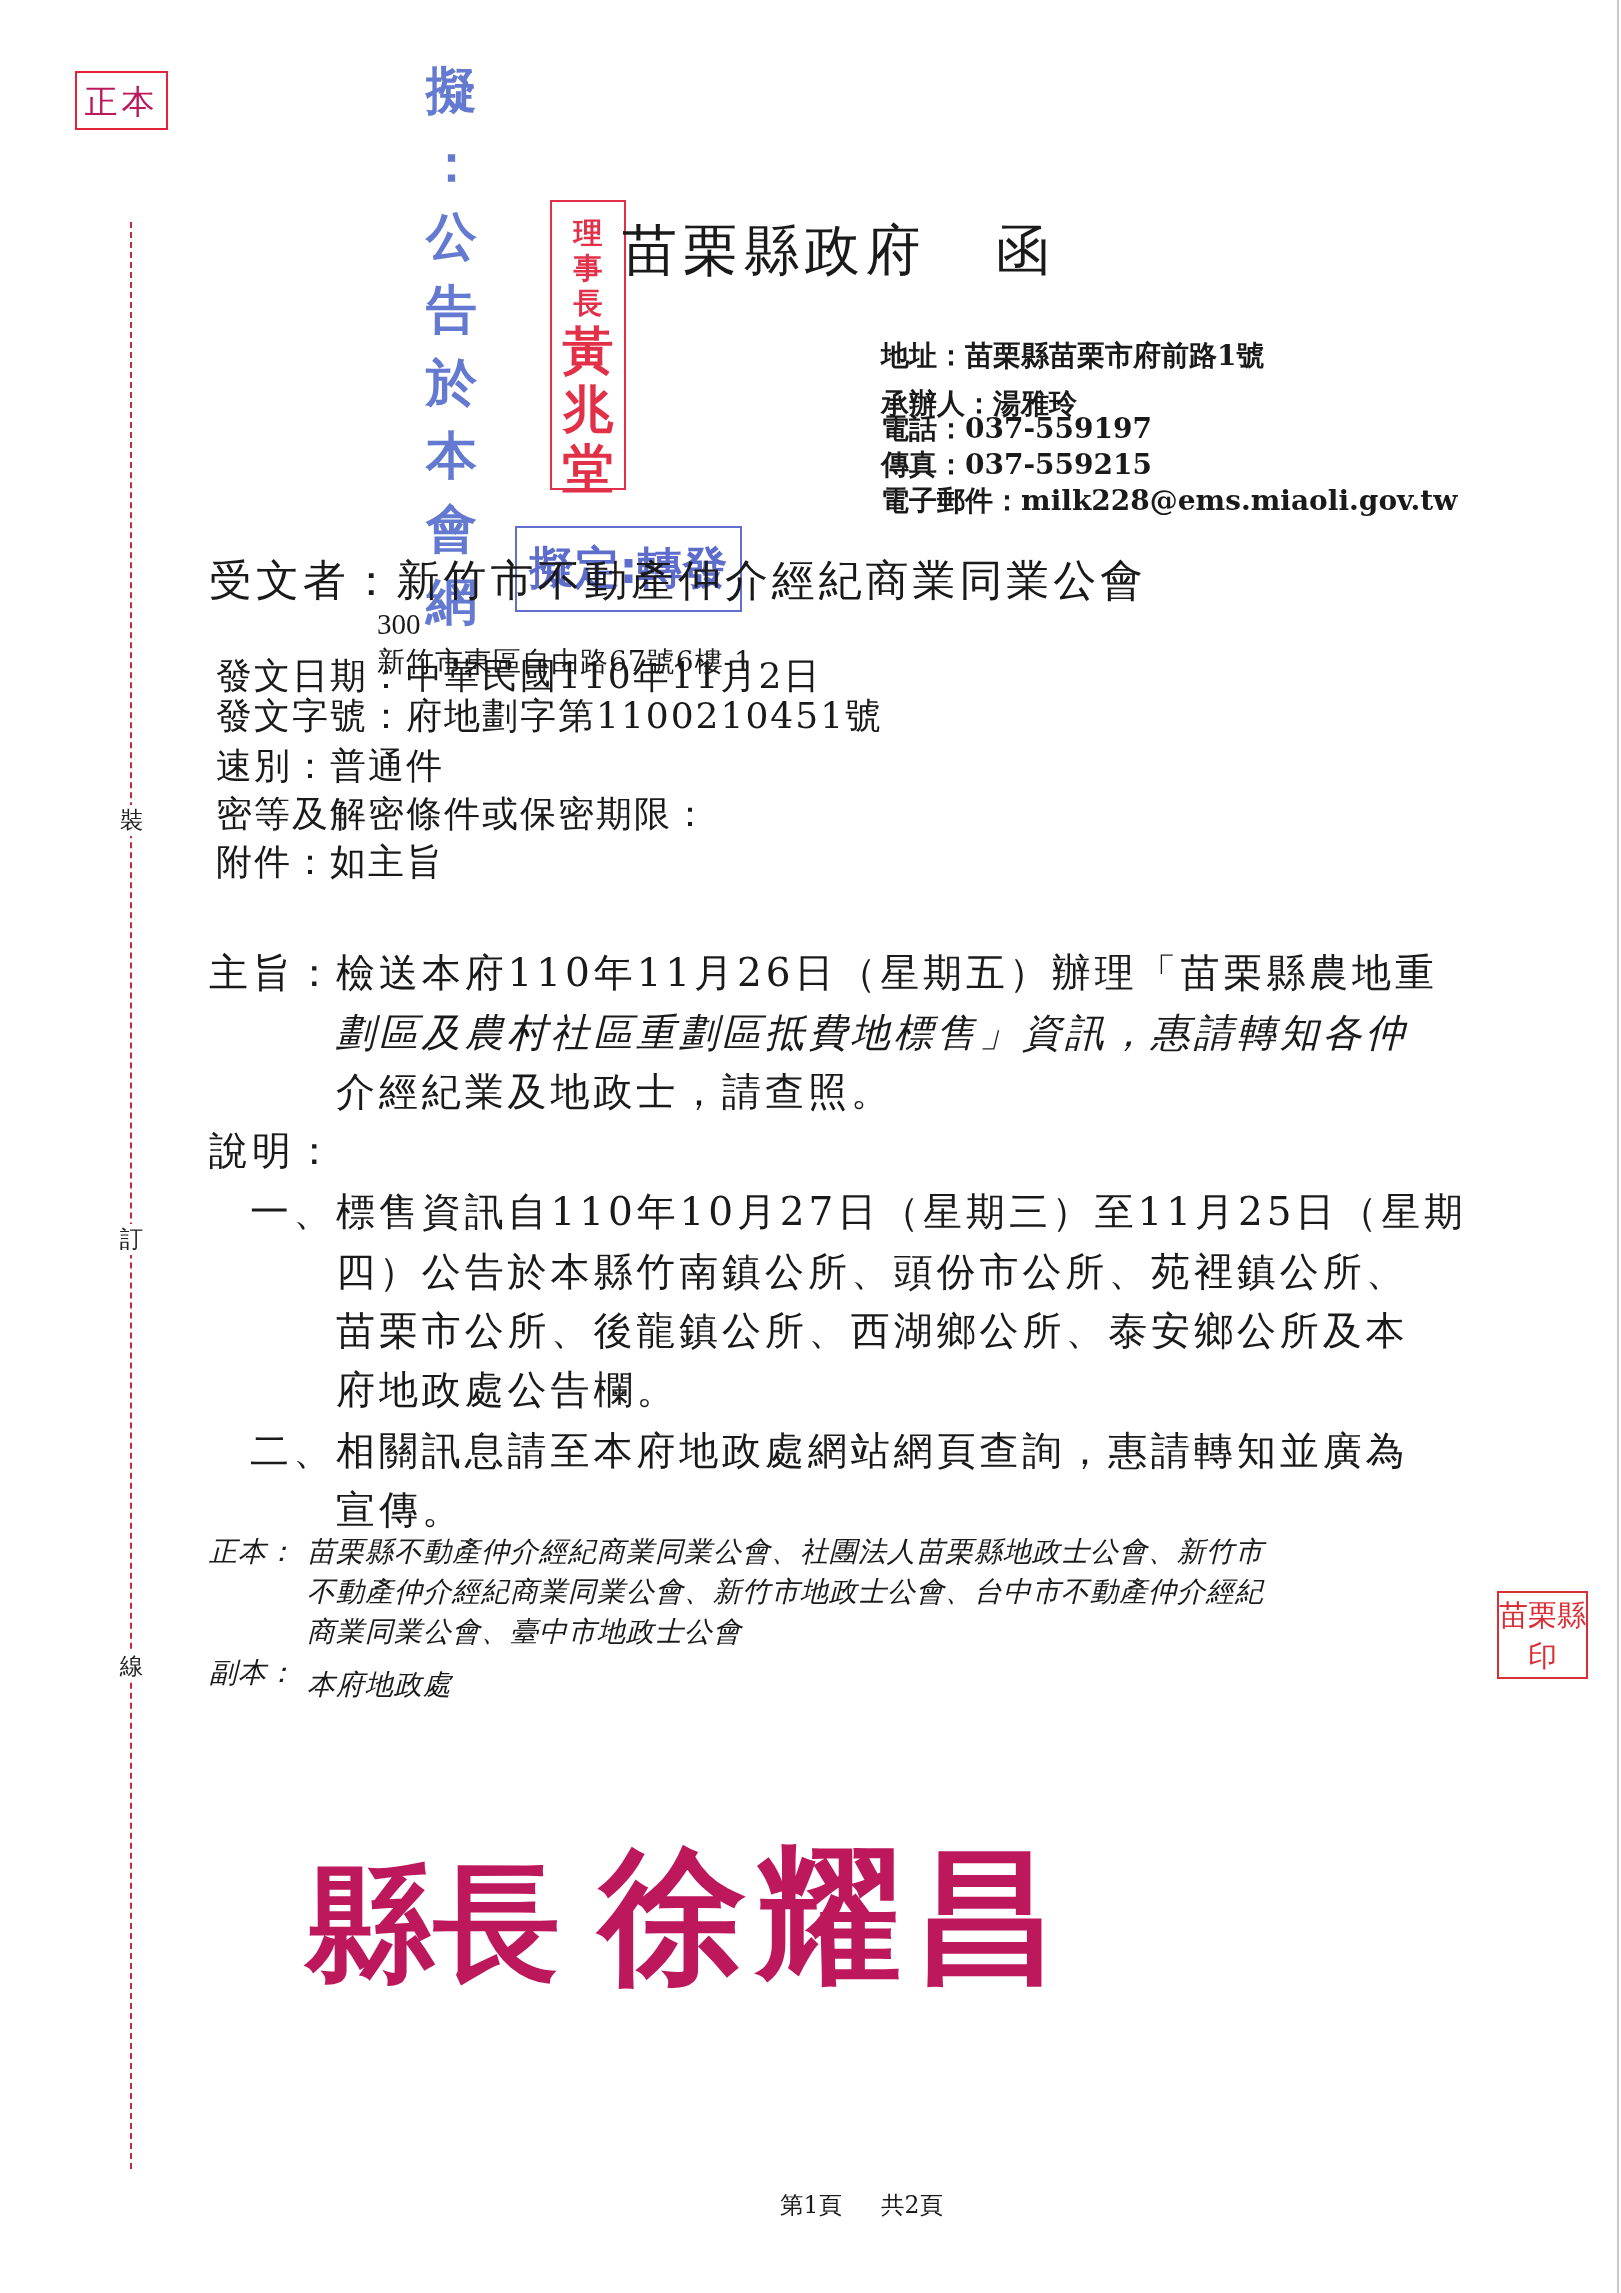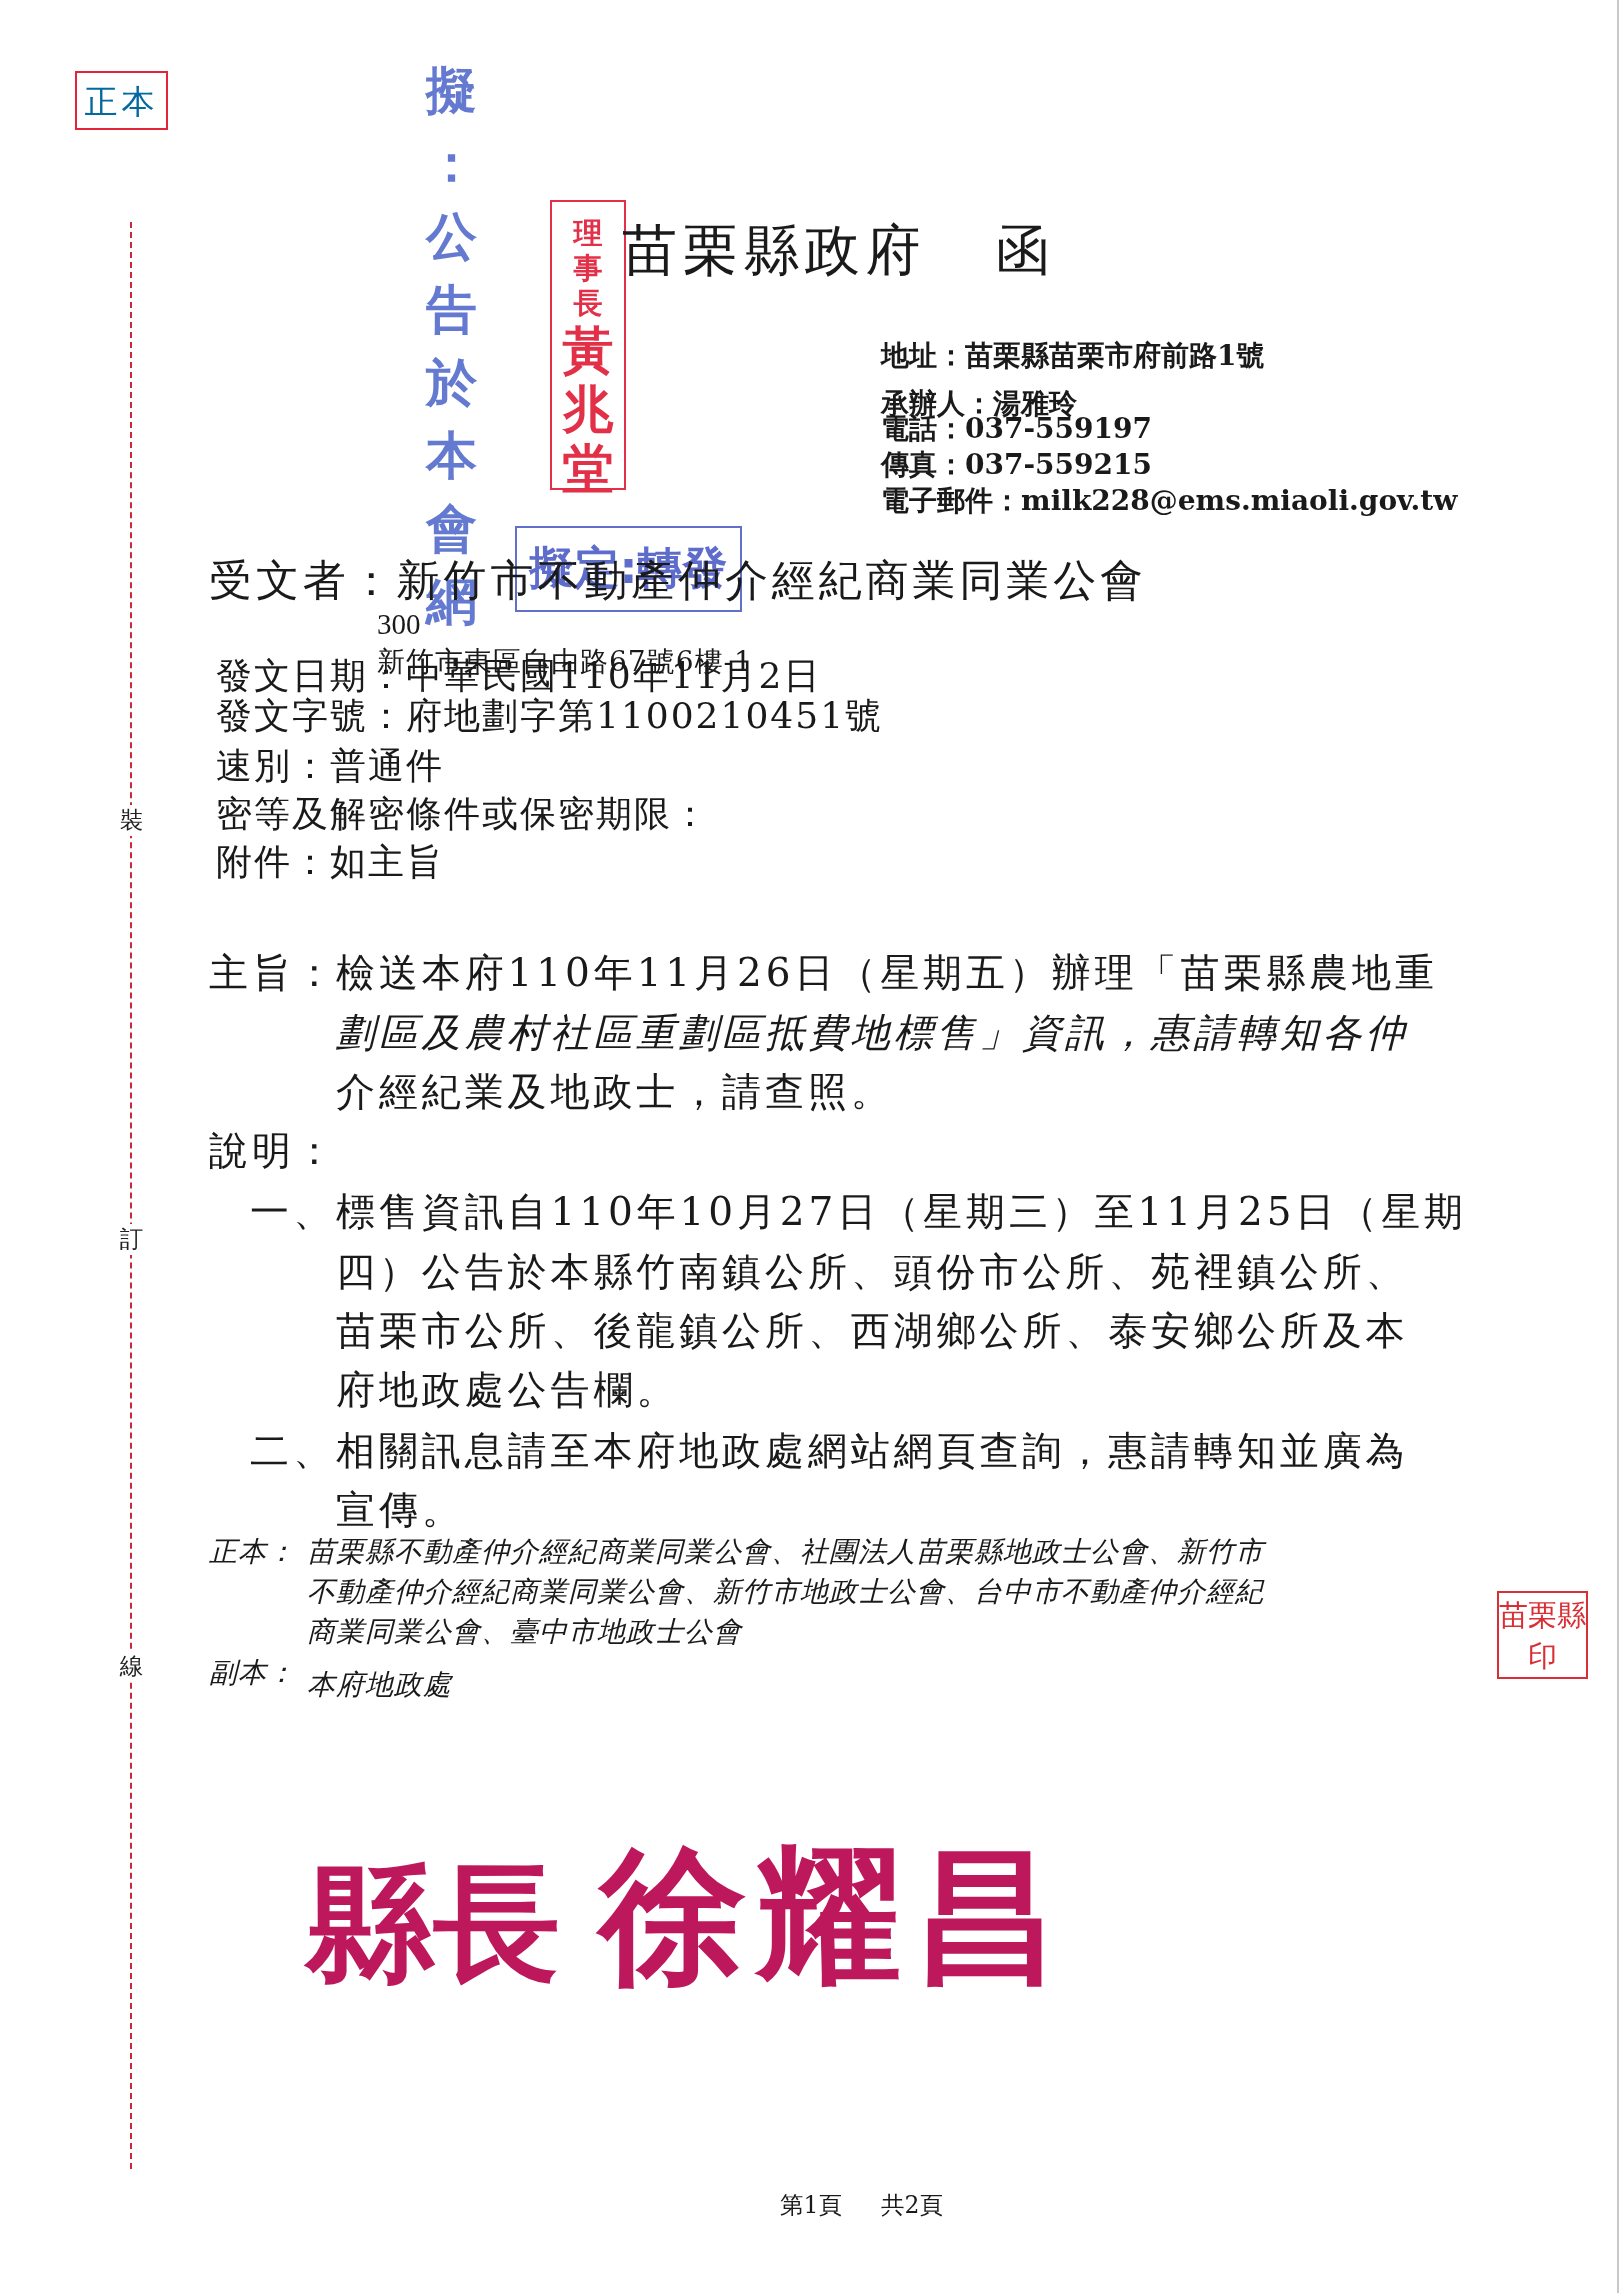--- a/index.html
+++ b/index.html
@@ -3,21 +3,21 @@
 <meta charset="utf-8">
 <style>
   html, body { margin:0; padding:0; background:#ffffff; }
   body { width:1621px; height:2294px; position:relative; overflow:hidden;
          font-family:"DejaVu Serif","Liberation Serif",serif; color:#1a1a1a; }
   .abs { position:absolute; white-space:nowrap; }
   .edge { position:absolute; right:2px; top:0; bottom:0; width:2px; background:#c8c8c8; }
 
   
   .copy-mark { left:75px; top:71px; width:93px; height:59px; border:2px solid #e2253a;
-               color:#0369a1; font-size:33px; line-height:57px; text-align:center; letter-spacing:3.9px; box-sizing:border-box; }
+               color:#be185d; font-size:33px; line-height:57px; text-align:center; letter-spacing:3.9px; box-sizing:border-box; }
 
   
   .bind-line { position:absolute; left:130px; top:222px; height:1947px; width:0;
                border-left:2.9px dashed #c9293a; }
   .bind-label { position:absolute; left:116px; width:31px; text-align:center; background:#fff;
                 font-size:23.5px; line-height:31px; color:#222; }
 
   
   .vnote { left:420px; top:54px; width:63px; color:#4a63c9; font-size:51px; line-height:73px;
            text-align:center; white-space:normal; font-family:"DejaVu Sans","Liberation Sans",sans-serif; font-weight:bold; opacity:.85; }

